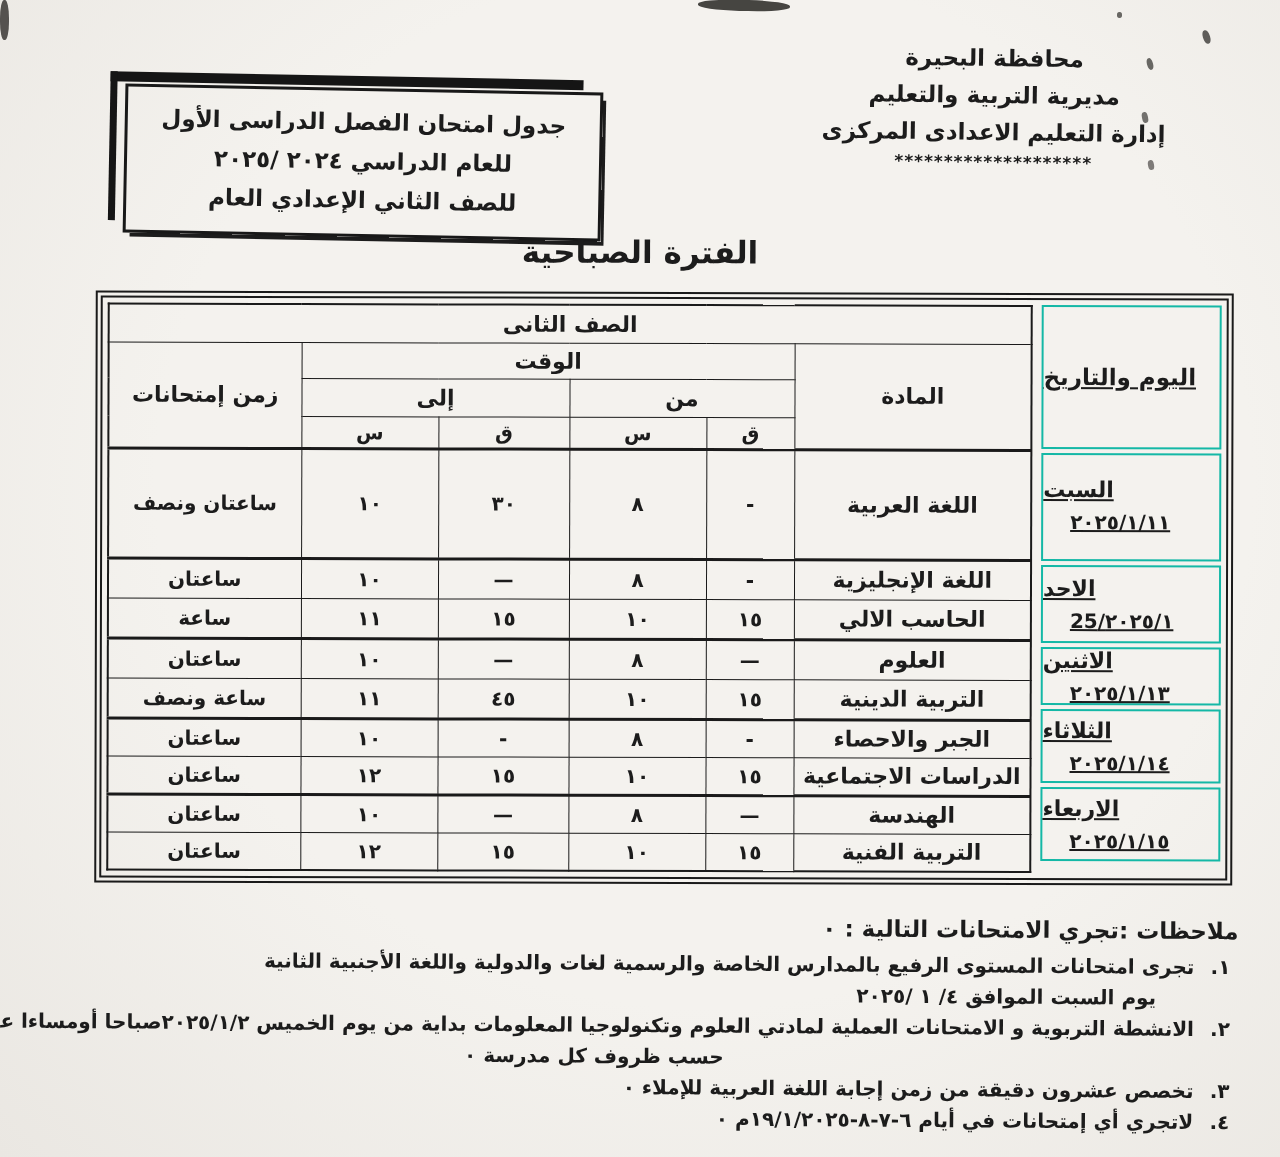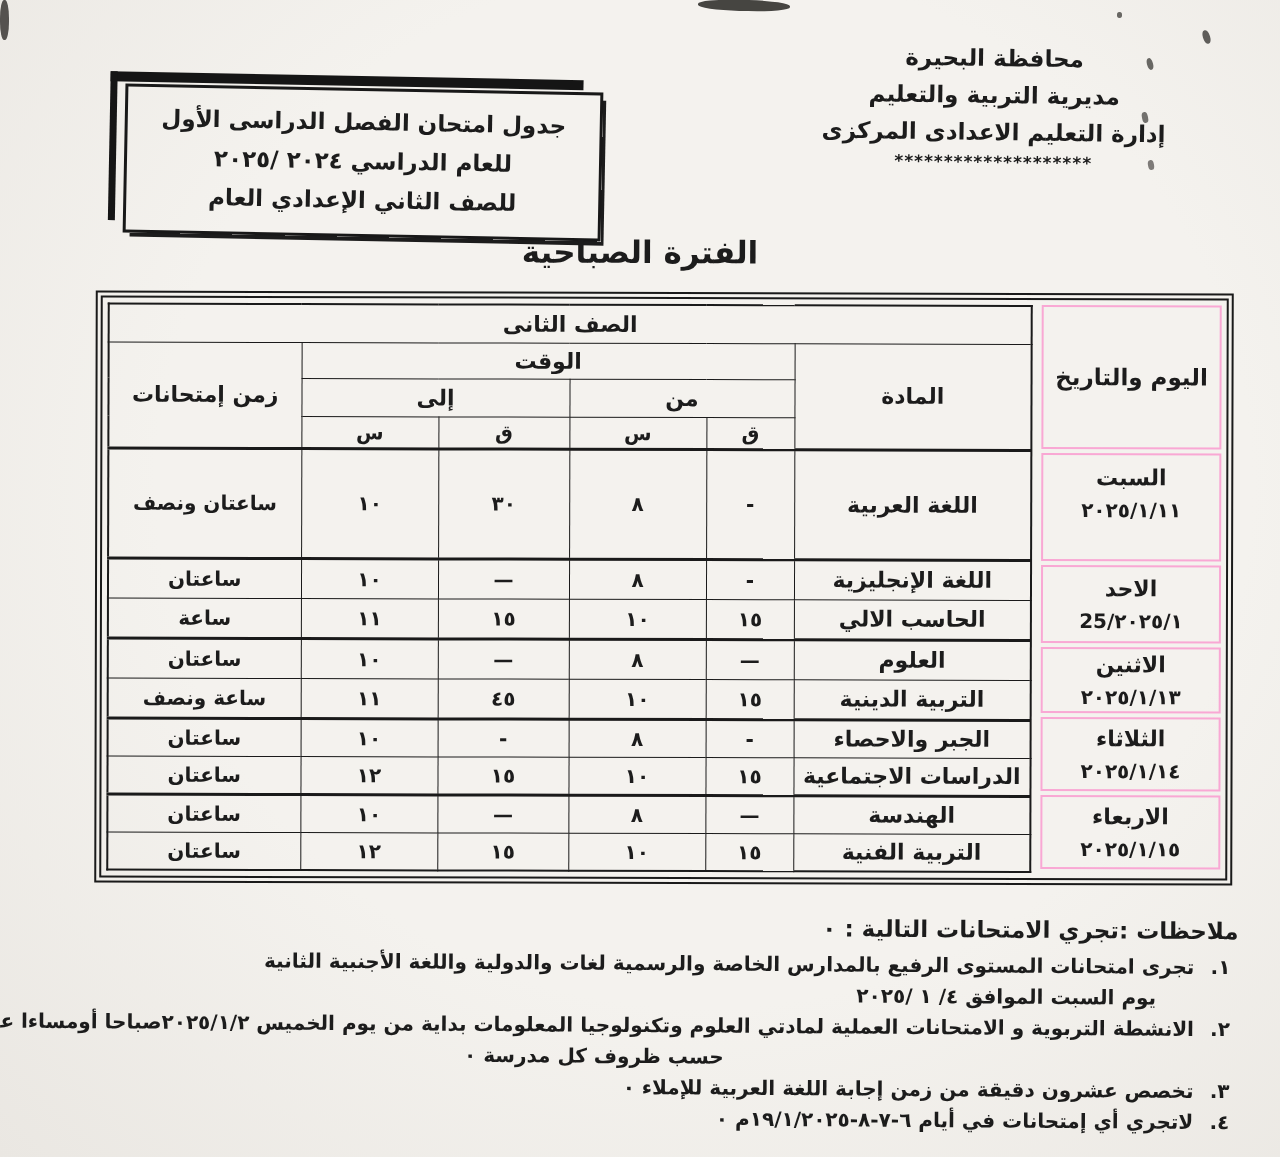--- a/index.html
+++ b/index.html
@@ -24,26 +24,26 @@
     top:-15px;left:-18px;width:calc(100% - 6px);height:calc(100% - 4px);
     border-top:10px solid #151515;border-left:7px solid #151515;}
   
   .section-title{top:234px;left:0;width:1280px;text-align:center;
     font-size:31px;transform:rotate(0.2deg);}
   
   .schedule{top:297px;right:52px;width:1128px;display:flex;gap:9px;
     padding:5px;border:2.5px solid #1a1a1a;outline:2px solid #1a1a1a;outline-offset:3px;
     transform:rotate(0.15deg);background:transparent;box-sizing:border-box;}
   .day-col{width:180px;flex:none;display:flex;flex-direction:column;gap:4px;}
-  .day-box{border:2px solid #f9a8d4;box-sizing:border-box;text-align:center;
-    display:flex;flex-direction:column;justify-content:center;gap:4px;}
+  .day-box{border:2px solid #14b8a6;box-sizing:border-box;text-align:left;
+    display:flex;flex-direction:column;justify-content:center;gap:4px;text-decoration:underline;}
   .day-box.hdr{height:144px;font-size:23px;}
-  .day-box.top-align{justify-content:flex-start;padding-top:8px;}
+  .day-box.top-align{justify-content:flex-start;padding-top:20px;}
   .day-name{font-size:22px;line-height:30px;}
-  .day-date{font-size:20px;line-height:26px;}
+  .day-date{font-size:20px;line-height:26px;margin-left:27px;}
   table.main{flex:1;border-collapse:collapse;table-layout:fixed;
     border:2.5px solid #1a1a1a;}
   table.main th,table.main td{border:1.6px solid #1a1a1a;text-align:center;
     vertical-align:middle;padding:0;font-weight:700;}
   table.main thead th{font-size:22px;}
   table.main thead tr.r4 th{font-size:20px;}
   table.main thead{border-bottom:3.5px solid #1a1a1a;}
   tbody.grp{border-top:3.5px solid #1a1a1a;}
   td.subj{font-size:22px;}
   td.num{font-size:20px;border-radius:9px;}
@@ -83,21 +83,21 @@
     <div class="day-box hdr">اليوم والتاريخ</div>
 
   <div class="day-box top-align" style="height: 108px;">
         <div class="day-name">السبت</div>
         <div class="day-date">٢٠٢٥/١/١١</div>
       </div>
       <div class="day-box" style="height: 78px;">
         <div class="day-name">الاحد</div>
         <div class="day-date">٢٠٢٥/١/25</div>
       </div>
-      <div class="day-box" style="height: 66px;">
+      <div class="day-box" style="height: 58px;">
         <div class="day-name">الاثنين</div>
         <div class="day-date">٢٠٢٥/١/١٣</div>
       </div>
       <div class="day-box" style="height: 74px;">
         <div class="day-name">الثلاثاء</div>
         <div class="day-date">٢٠٢٥/١/١٤</div>
       </div>
       <div class="day-box" style="height: 74px;">
         <div class="day-name">الاربعاء</div>
         <div class="day-date">٢٠٢٥/١/١٥</div>

